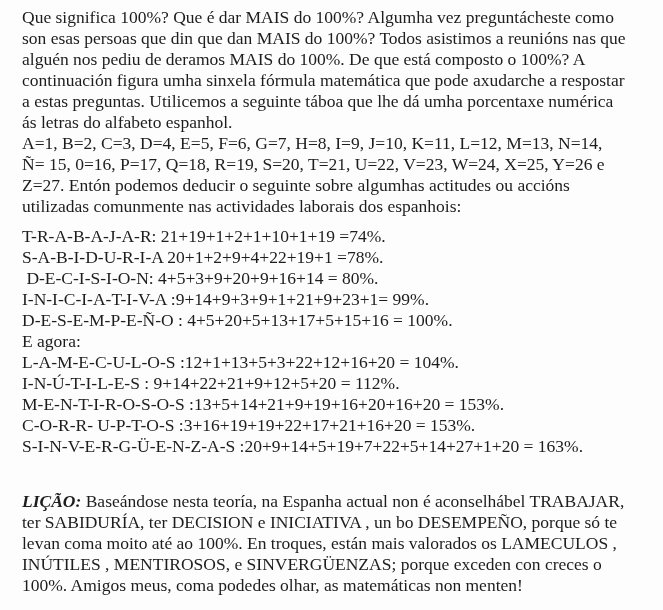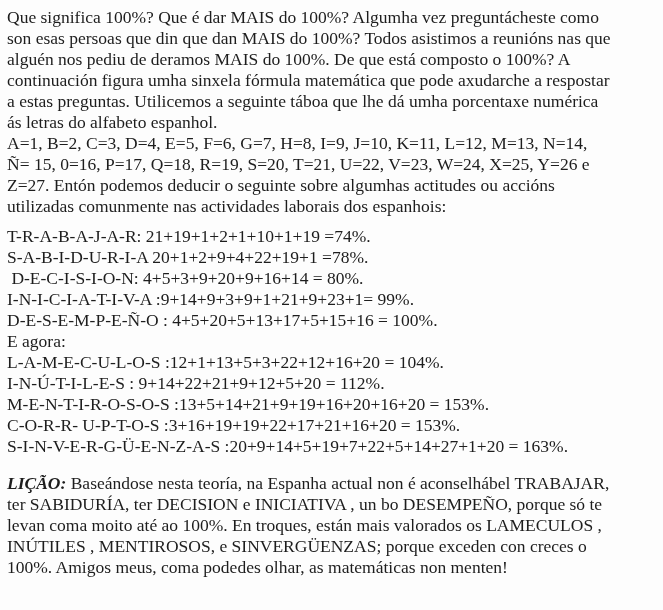--- a/index.html
+++ b/index.html
@@ -8,33 +8,33 @@
   }
   body {
     width: 663px;
     height: 610px;
     background: #fdfdfd;
     overflow: hidden;
     font-family: "Liberation Serif", serif;
     color: #1d1d1d;
   }
   .page {
-    padding: 7px 0 0 7px;
+    padding: 7px 0 0 22px;
     font-size: 17.5px;
     line-height: 21px;
   }
   .block {
     margin: 0;
     white-space: pre;
   }
   .formulas-block {
     margin-top: 9px;
   }
   .lesson-block {
-    margin-top: 16px;
+    margin-top: 34px;
   }
   .lesson-label {
     font-weight: bold;
     font-style: italic;
   }
 </style>
 </head>
 <body>
 
 <div class="page">

